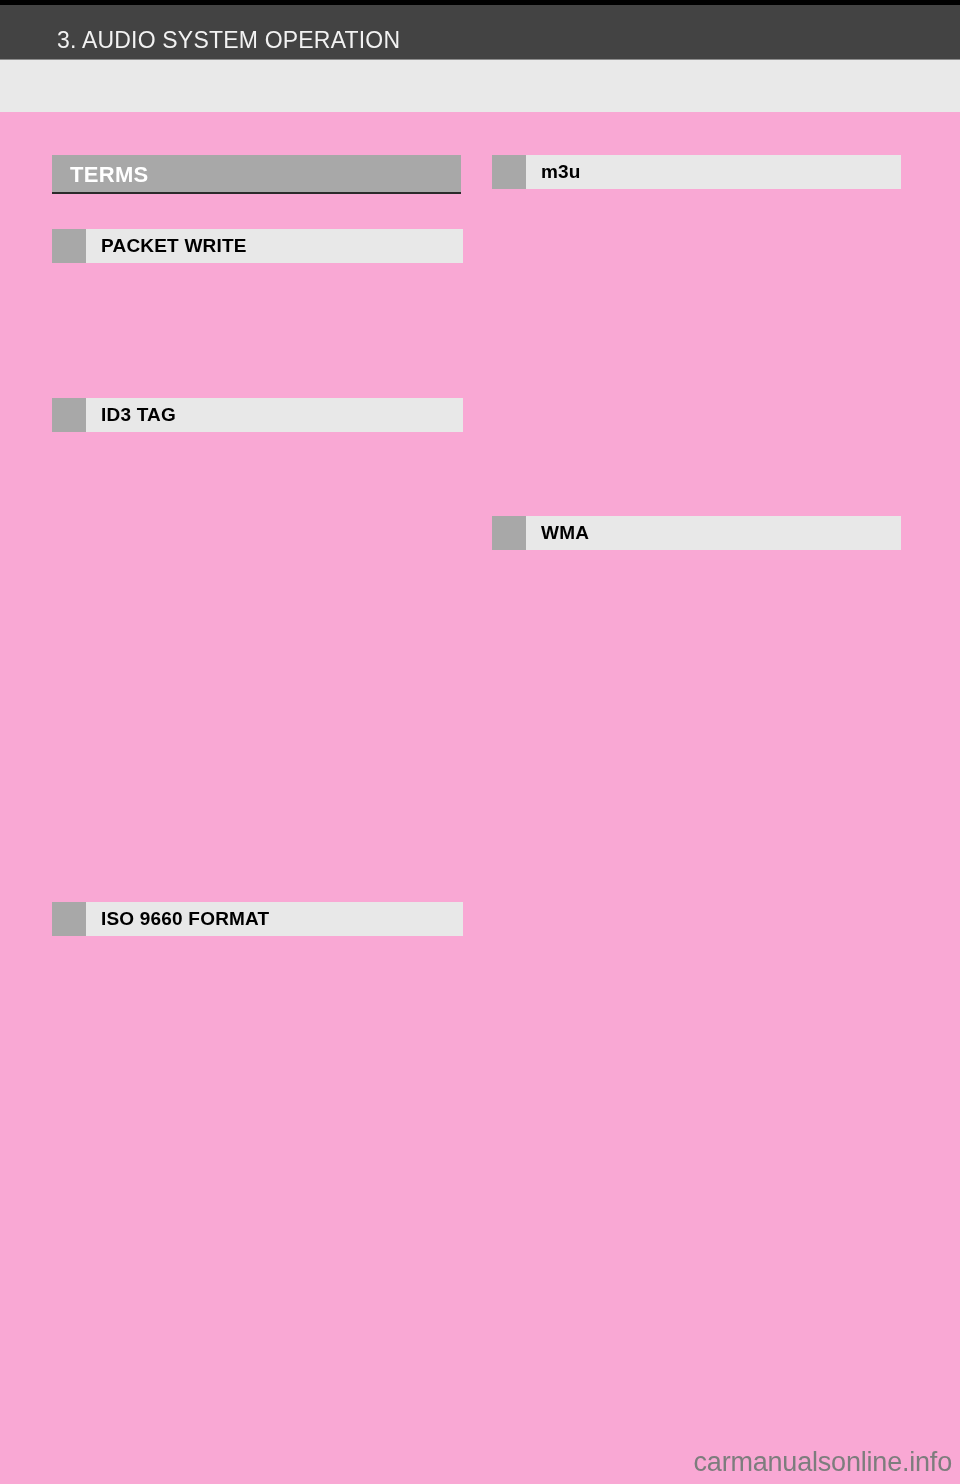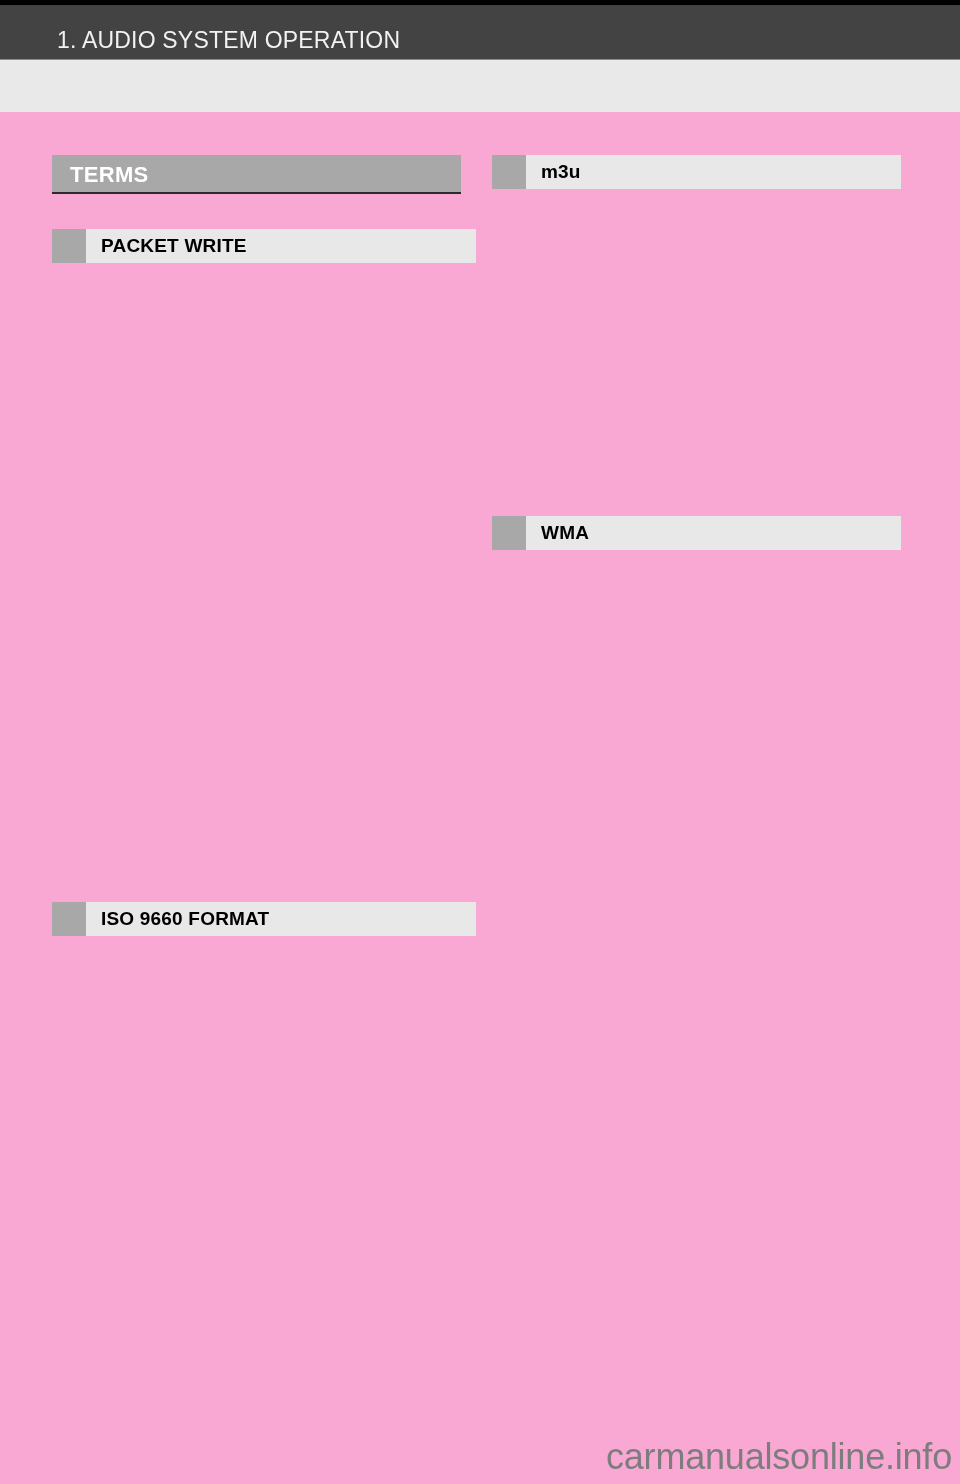--- a/index.html
+++ b/index.html
@@ -98,66 +98,71 @@
     position: absolute;
     left: 49px; top: 6px;
     font-size: 19px;
     font-weight: bold;
     color: #000000;
     letter-spacing: 0.2px;
     white-space: nowrap;
   }
 
   
-  .col-left  { left: 52px;  width: 411px; padding-left: 13px; }
+  .col-left  { left: 52px;  width: 411px; }
   .col-right { left: 492px; width: 409px; }
 
   
   .body-copy {
     position: absolute;
     font-size: 15px;
     line-height: 21px;
     color: #000000;
     white-space: pre-wrap;
   }
 
   
   .watermark {
     position: absolute;
     right: 8px; bottom: 6px;
-    font-size: 36px;
+    font-size: 27px;
     color: #7d7d7d;
     letter-spacing: -0.2px;
     white-space: nowrap;
   }
 </style>
 </head>
 <body>
 
 <div class="top-black-strip"></div>
 
 <div class="header-bar">
-  <div class="header-title">1. AUDIO SYSTEM OPERATION</div>
+  <div class="header-title">3. AUDIO SYSTEM OPERATION</div>
 </div>
 <div class="header-underline"></div>
 <div class="subheader-band"></div>
 
 <div class="page-body">
 
   <div class="section-banner">
     <div class="section-banner-label">TERMS</div>
   </div>
 
   <div class="term-bar col-left" style="top:117px;">
     <div class="swatch"></div>
     <div class="bar-bg"></div>
     <div class="term-label">PACKET WRITE</div>
   </div>
   <div class="body-copy col-left" style="top:160px; width:411px; height:220px;"></div>
 
+  <div class="term-bar col-left" style="top:286px;">
+    <div class="swatch"></div>
+    <div class="bar-bg"></div>
+    <div class="term-label">ID3 TAG</div>
+  </div>
   <div class="body-copy col-left" style="top:330px; width:411px; height:280px;"></div>
 
   <div class="body-copy col-left" style="top:664px; width:411px; height:110px;"></div>
 
   <div class="term-bar col-left" style="top:790px;border-radius:6px;">
     <div class="swatch"></div>
     <div class="bar-bg"></div>
     <div class="term-label">ISO 9660 FORMAT</div>
   </div>
   <div class="body-copy col-left" style="top:834px; width:411px; height:160px;"></div>

